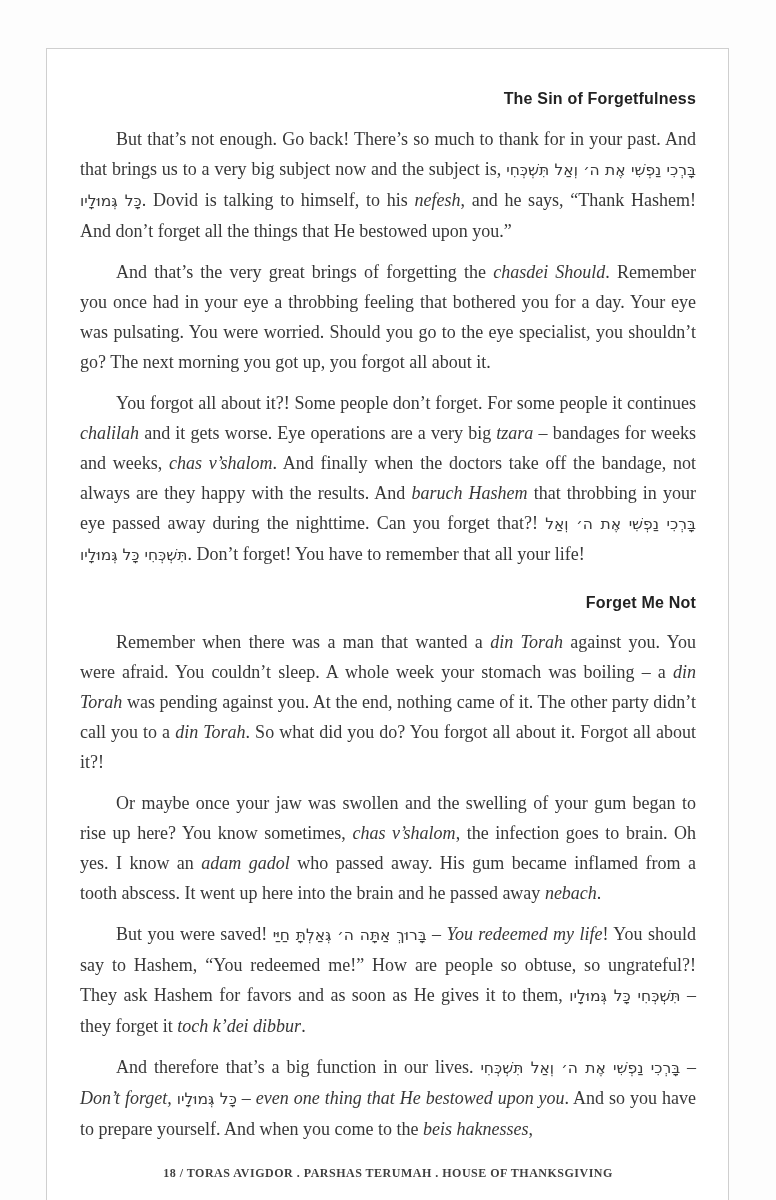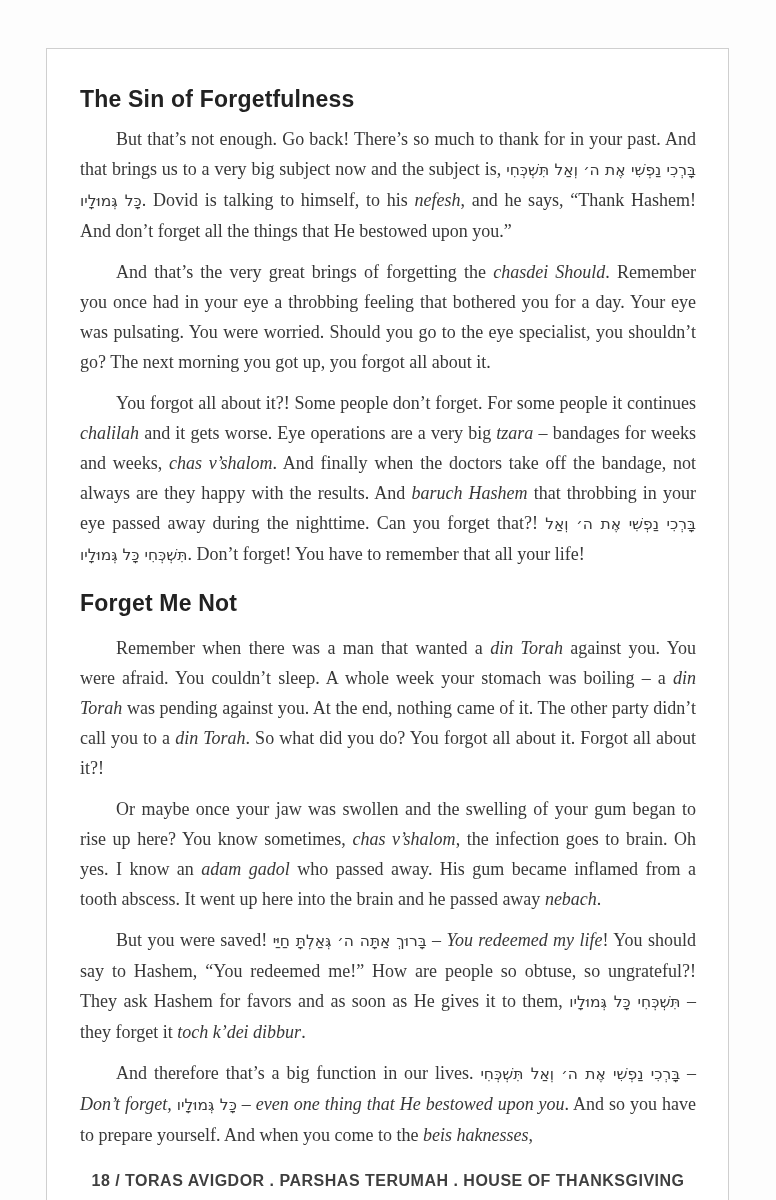--- a/index.html
+++ b/index.html
@@ -18,49 +18,49 @@
     height: 1170px;
     box-sizing: border-box;
     background: var(--page-background, #ffffff);
     border: 1px solid var(--page-border, #cfcfcf);
     padding: 40px 32px 0 33px;
     overflow: hidden;
   }
   .heading {
     font-family: "Liberation Sans", sans-serif;
     font-weight: 700;
-    font-size: 23px;
+    font-size: 16px;
     line-height: 20px;
     letter-spacing: 0.2px;
     color: var(--heading-text, #222222);
-    text-align: left;
+    text-align: right;
     margin: 0 0 15px 0;
   }
   .heading.second {
     margin-top: 23px;
-    margin-bottom: 20px;
+    margin-bottom: 14px;
   }
   .para {
     font-family: "Liberation Serif", "DejaVu Serif", serif;
     font-size: 18px;
     line-height: 30px;
     color: var(--body-text, #383838);
     text-align: justify;
     text-indent: 36px;
     margin: 0 0 11px 0;
   }
   .para .it { font-style: italic; }
   .para .heb {
     font-family: "DejaVu Sans", sans-serif;
     font-size: 15.5px;
   }
   .footer {
-    font-family: Liberation Sans, sans-serif;
+    font-family: Liberation Serif, serif;
     font-weight: 700;
-    font-size: 16px;
+    font-size: 12px;
     letter-spacing: 0.5px;
     color: var(--footer-text, #3f3f3f);
     text-align: center;
     margin-top: 22px;
     white-space: nowrap;
   }
 </style>
 </head>
 <body>
 

